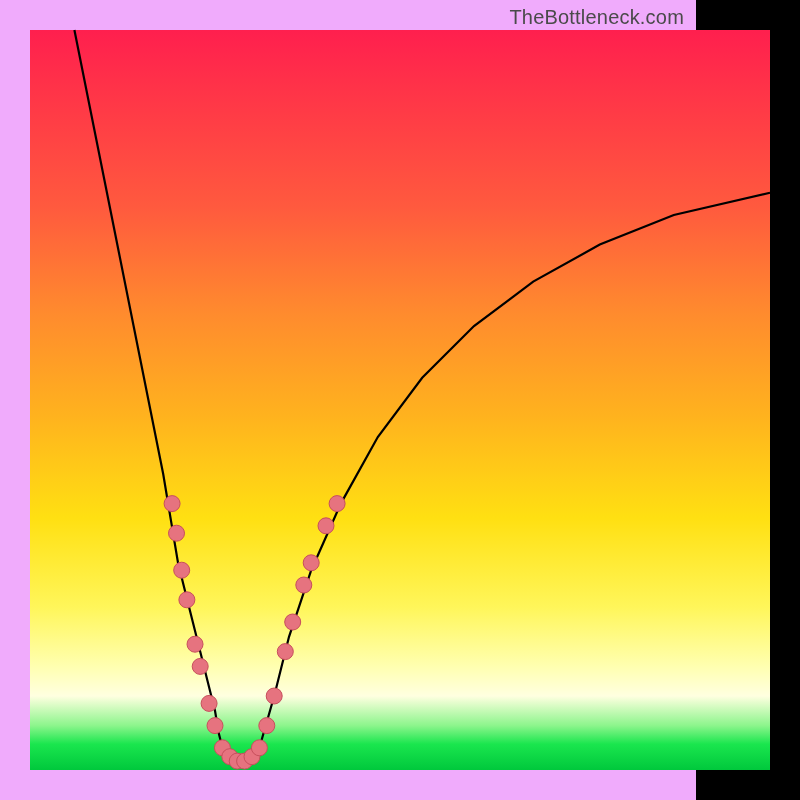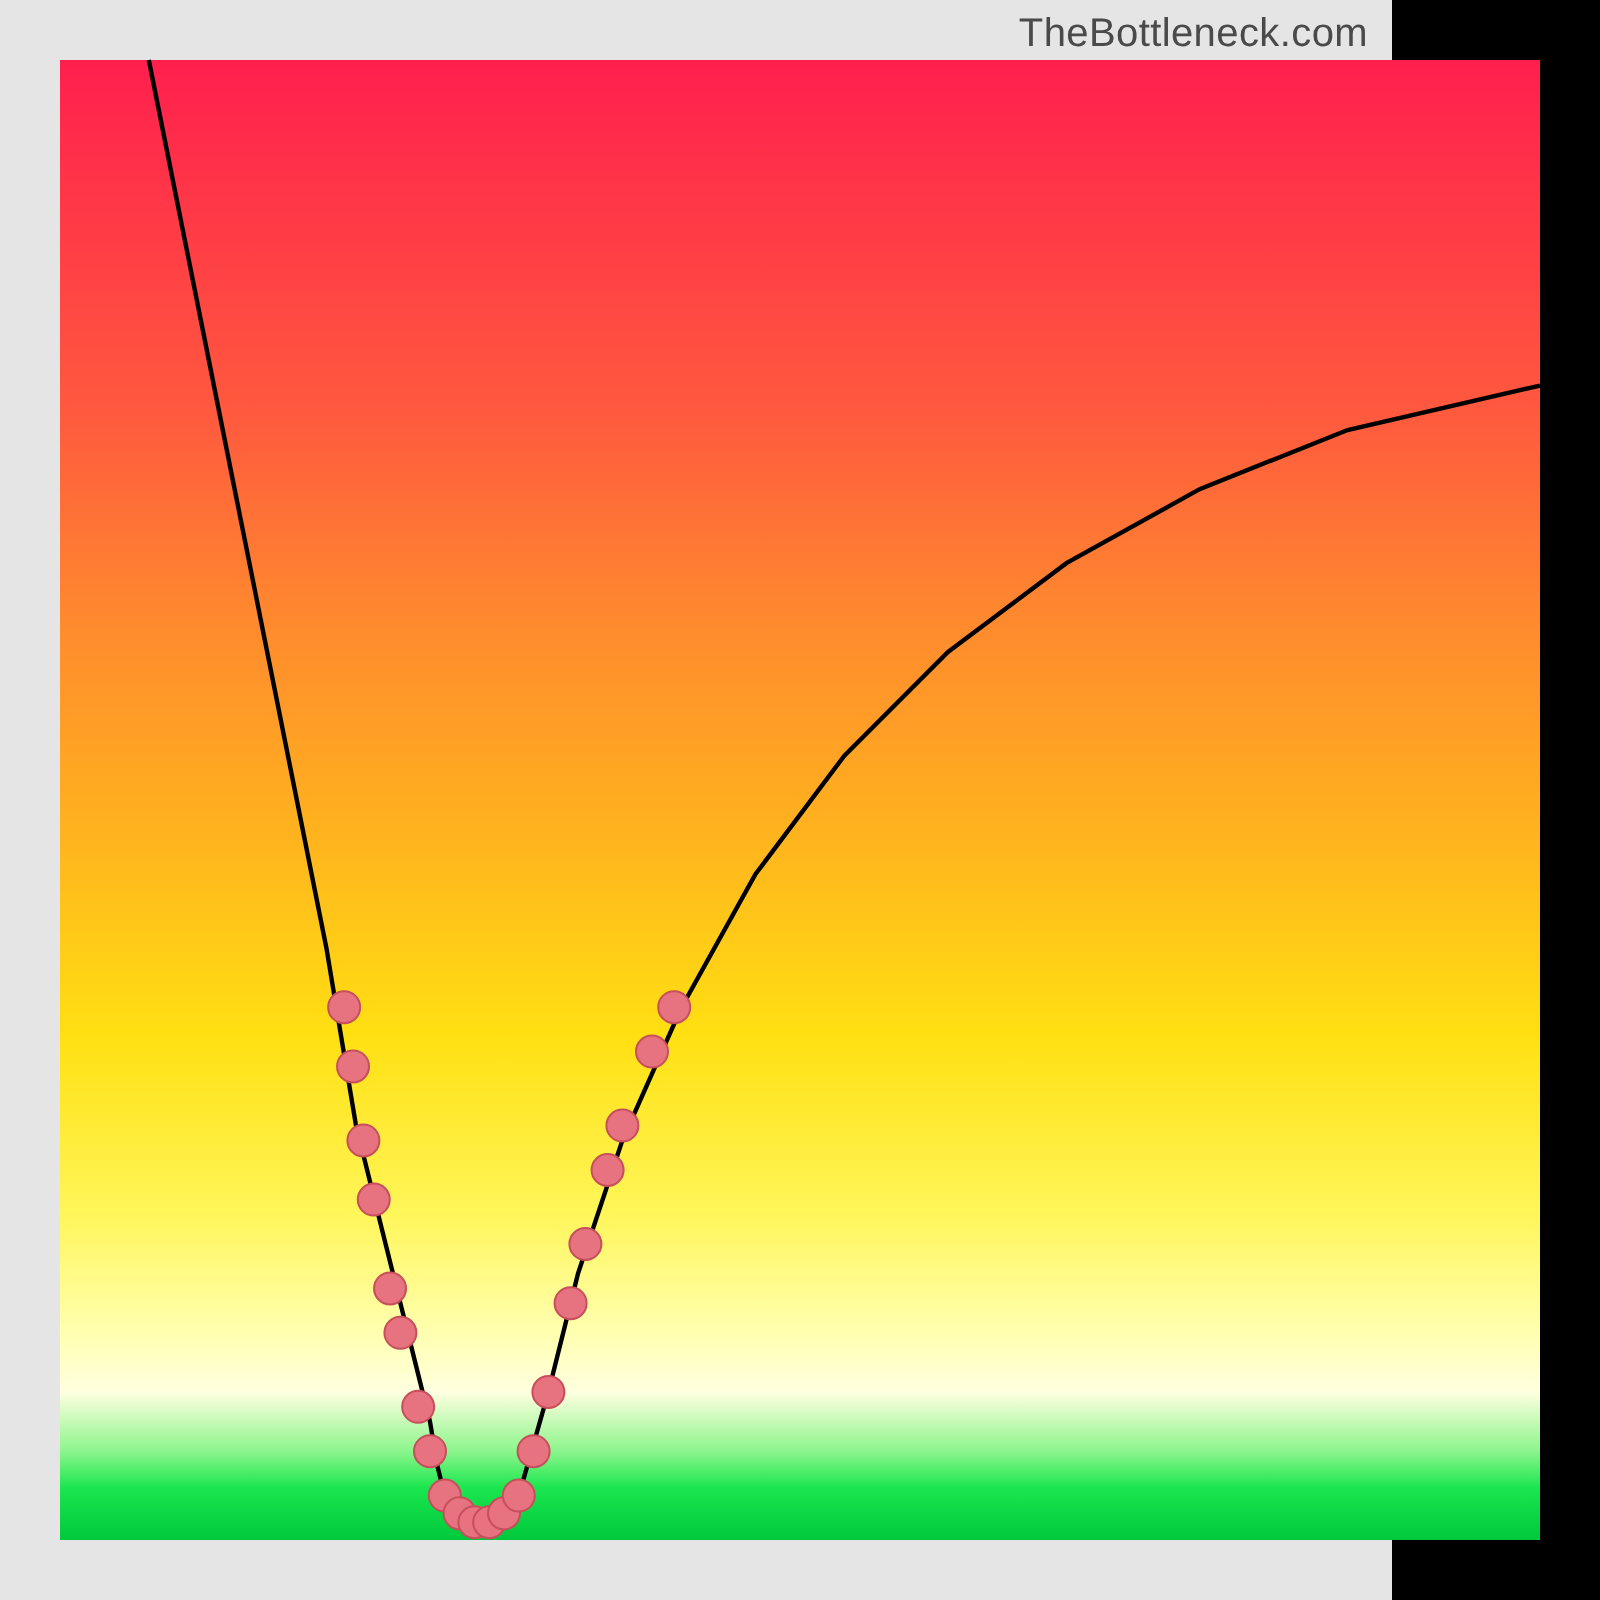--- a/index.html
+++ b/index.html
@@ -10,21 +10,21 @@
     overflow: hidden;
     background: #000;
     font-family: Arial, Helvetica, sans-serif;
   }
   .frame {
     position: absolute;
     left: 0;
     top: 0;
     width: 696px;
     height: 800px;
-    background: #e5e5e5;
+    background: #f0abfc;
   }
   .plot {
     position: absolute;
     left: 30px;
     top: 30px;
     width: 740px;
     height: 740px;
     
     background: linear-gradient(
       to bottom,

